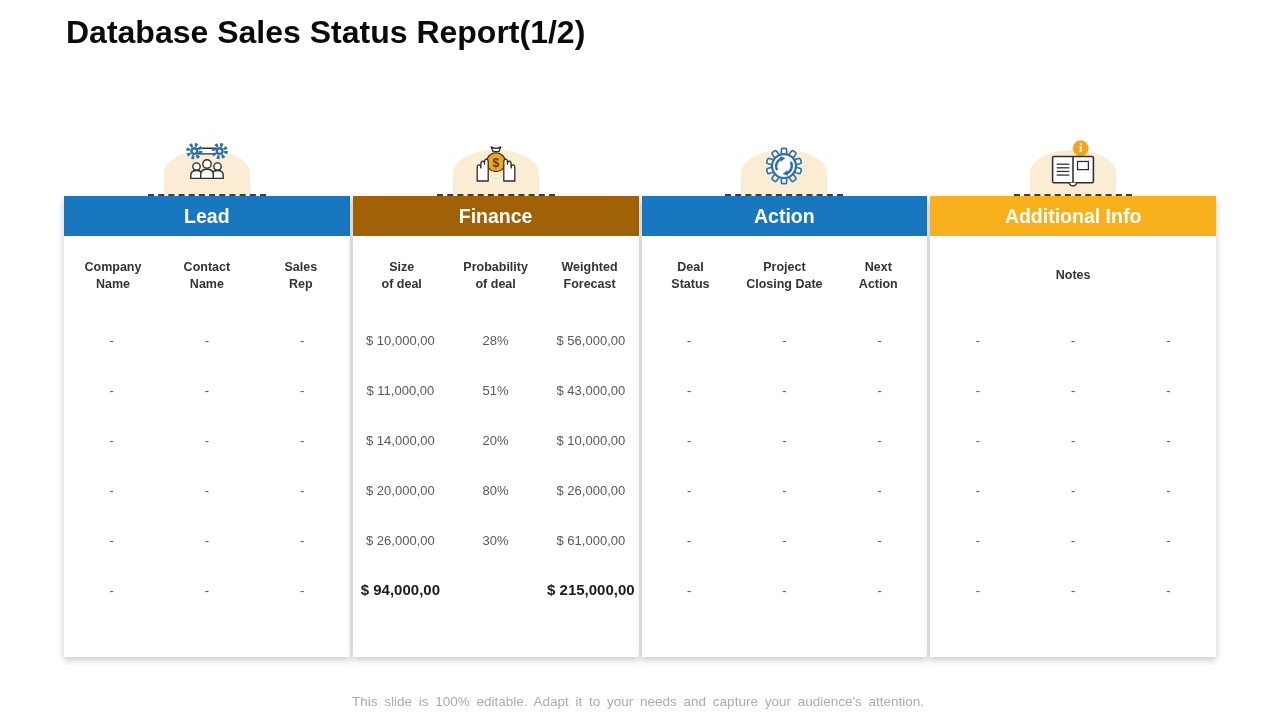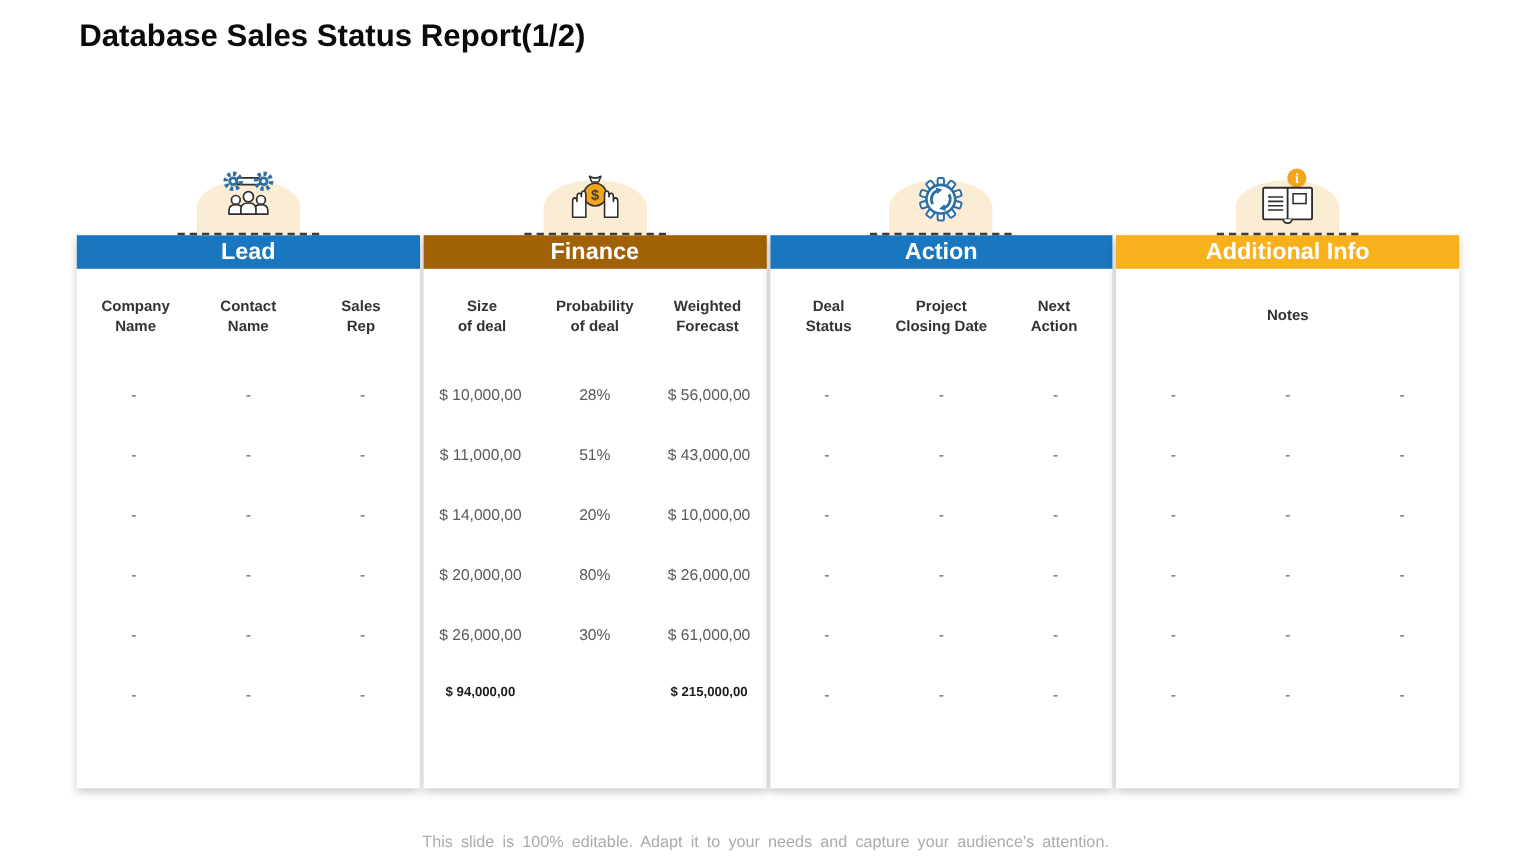--- a/index.html
+++ b/index.html
@@ -2,21 +2,21 @@
 <html><head>
 <meta charset="utf-8">
 <style>
   html,body{margin:0;padding:0;}
   body{
     width:1280px;height:720px;position:relative;overflow:hidden;
     background:#ffffff;font-family:"Liberation Sans",sans-serif;
   }
   .title{
     position:absolute;left:66px;top:14px;
-    font-size:26px;font-weight:bold;color:#0b0b0b;letter-spacing:0px;
+    font-size:32px;font-weight:bold;color:#0b0b0b;letter-spacing:0px;
   }
   .table-wrap{
     position:absolute;left:64px;top:138px;width:1152px;
     display:flex;gap:3px;
   }
   .section{flex:1;display:flex;flex-direction:column;min-width:0;}
   .icon-zone{height:58px;position:relative;}
   .semicircle{
     position:absolute;bottom:0;left:50%;transform:translateX(-50%);
     width:86px;height:46px;background:#FAEDD3;
@@ -25,34 +25,34 @@
   .baseline{
     position:absolute;bottom:0;left:50%;transform:translateX(-50%);
     width:118px;height:0;border-bottom:2px dashed #3d3d3d;
   }
   .icon-zone svg{position:absolute;bottom:1px;left:50%;transform:translateX(-50%);}
   .card{
     height:461px;background:#fff;
     box-shadow:0 3px 7px rgba(0,0,0,0.22);
   }
   .card-header{
-    height:28px;display:flex;align-items:center;justify-content:center;
+    height:40px;display:flex;align-items:center;justify-content:center;
     color:#fff;font-size:19.5px;font-weight:bold;
   }
   .col-headers{
     display:flex;height:79px;align-items:center;padding:0 2px;
   }
   .col-h{
     flex:1;text-align:center;font-size:12.5px;font-weight:bold;color:#333;
     white-space:pre-line;line-height:1.35;
   }
   .row{display:flex;height:50px;align-items:center;}
   .cell{flex:1;text-align:center;font-size:13px;color:#595959;}
   .row.totals{height:36px;margin-top:6px;}
-  .row.totals .cell{font-weight:bold;color:#1c1c1c;font-size:11px;}
+  .row.totals .cell{font-weight:bold;color:#1c1c1c;font-size:15px;}
   .footer{
     position:absolute;left:0;right:4px;top:694px;text-align:center;
     color:#ababab;font-size:13.5px;word-spacing:3px;
   }
 </style>
 </head>
 <body>
 
 <div class="title">Database Sales Status Report(1/2)</div>
 

